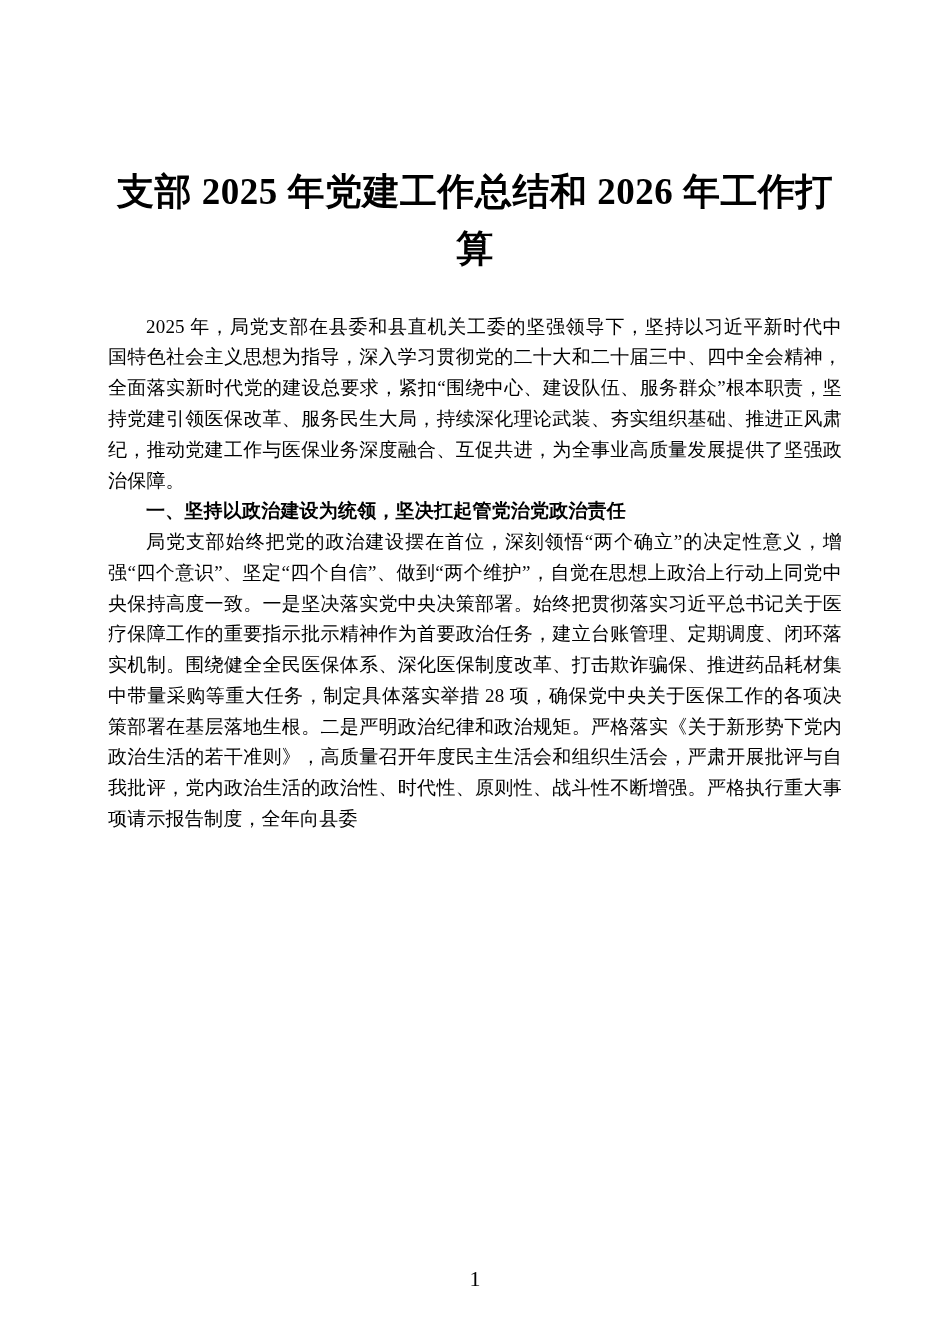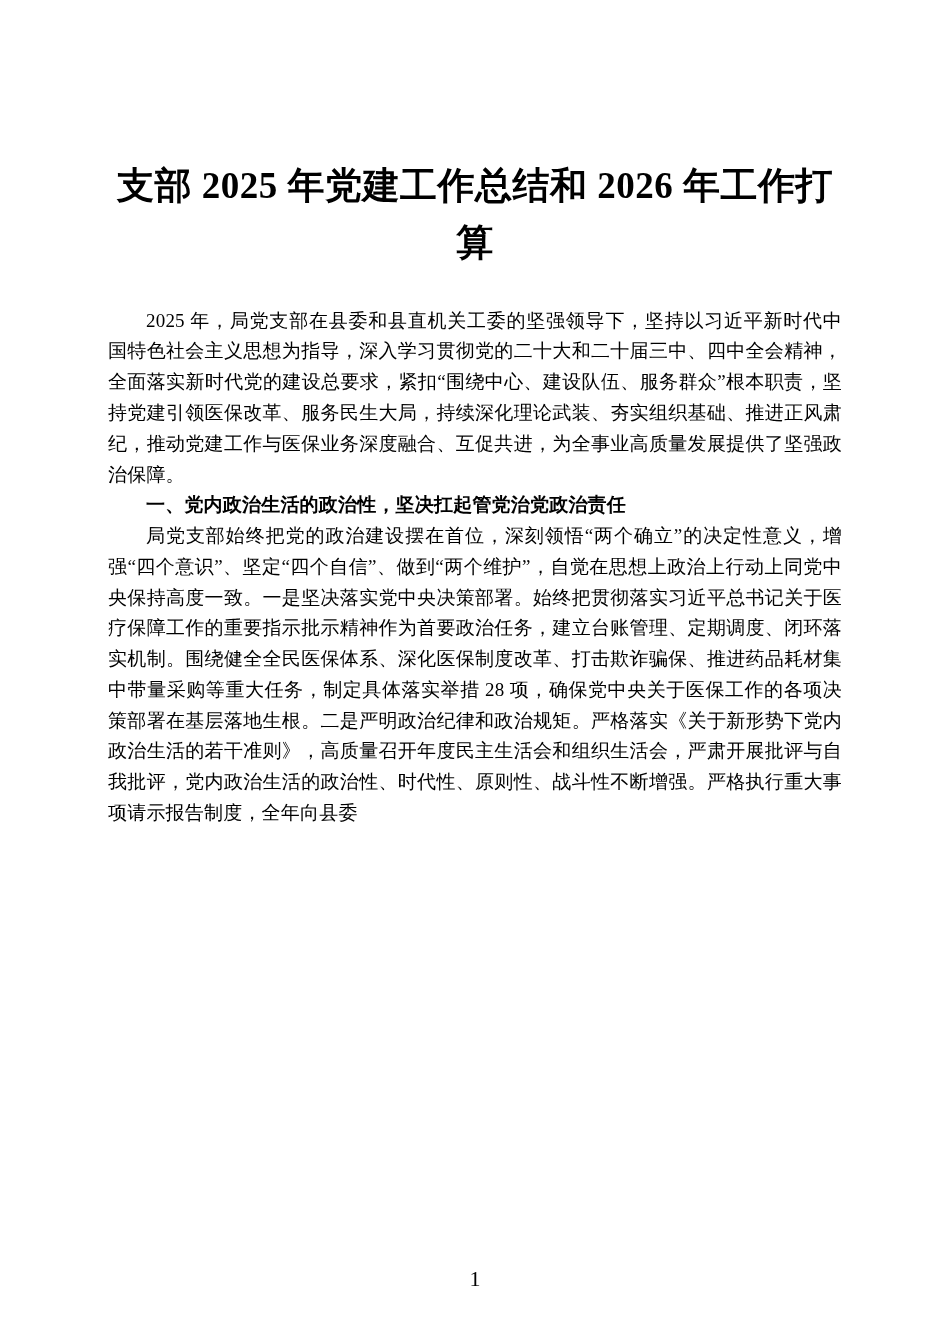--- a/index.html
+++ b/index.html
@@ -21,21 +21,21 @@
     box-sizing: border-box;
     padding: 150px 108px 60px 108px;
     position: relative;
   }
   .doc-title {
     font-size: 37px;
     font-weight: bold;
     line-height: 1.55;
     text-align: center;
     letter-spacing: 0.5px;
-    margin: 7px 0 34px 0;
+    margin: 13px 0 34px 0;
     font-family: "Liberation Serif", "DejaVu Serif", serif;
   }
   .para {
     font-size: 19px;
     line-height: 1.62;
     text-align: justify;
     text-justify: inter-ideograph;
     margin: 0;
     letter-spacing: 0.2px;
   }
@@ -58,19 +58,19 @@
 </style>
 </head>
 <body>
 
 <div class="page">
 
   <h1 class="doc-title">支部 2025 年党建工作总结和 2026 年工作打算</h1>
 
   <p class="para indent">2025 年，局党支部在县委和县直机关工委的坚强领导下，坚持以习近平新时代中国特色社会主义思想为指导，深入学习贯彻党的二十大和二十届三中、四中全会精神，全面落实新时代党的建设总要求，紧扣“围绕中心、建设队伍、服务群众”根本职责，坚持党建引领医保改革、服务民生大局，持续深化理论武装、夯实组织基础、推进正风肃纪，推动党建工作与医保业务深度融合、互促共进，为全事业高质量发展提供了坚强政治保障。</p>
 
-  <p class="para heading">一、党内政治生活的政治性，坚决扛起管党治党政治责任</p>
+  <p class="para heading">一、坚持以政治建设为统领，坚决扛起管党治党政治责任</p>
 
   <p class="para indent">局党支部始终把党的政治建设摆在首位，深刻领悟“两个确立”的决定性意义，增强“四个意识”、坚定“四个自信”、做到“两个维护”，自觉在思想上政治上行动上同党中央保持高度一致。一是坚决落实党中央决策部署。始终把贯彻落实习近平总书记关于医疗保障工作的重要指示批示精神作为首要政治任务，建立台账管理、定期调度、闭环落实机制。围绕健全全民医保体系、深化医保制度改革、打击欺诈骗保、推进药品耗材集中带量采购等重大任务，制定具体落实举措 28 项，确保党中央关于医保工作的各项决策部署在基层落地生根。二是严明政治纪律和政治规矩。严格落实《关于新形势下党内政治生活的若干准则》，高质量召开年度民主生活会和组织生活会，严肃开展批评与自我批评，党内政治生活的政治性、时代性、原则性、战斗性不断增强。严格执行重大事项请示报告制度，全年向县委</p>
 
   <div class="page-number">1</div>
 
 </div>
 
 </body></html>

